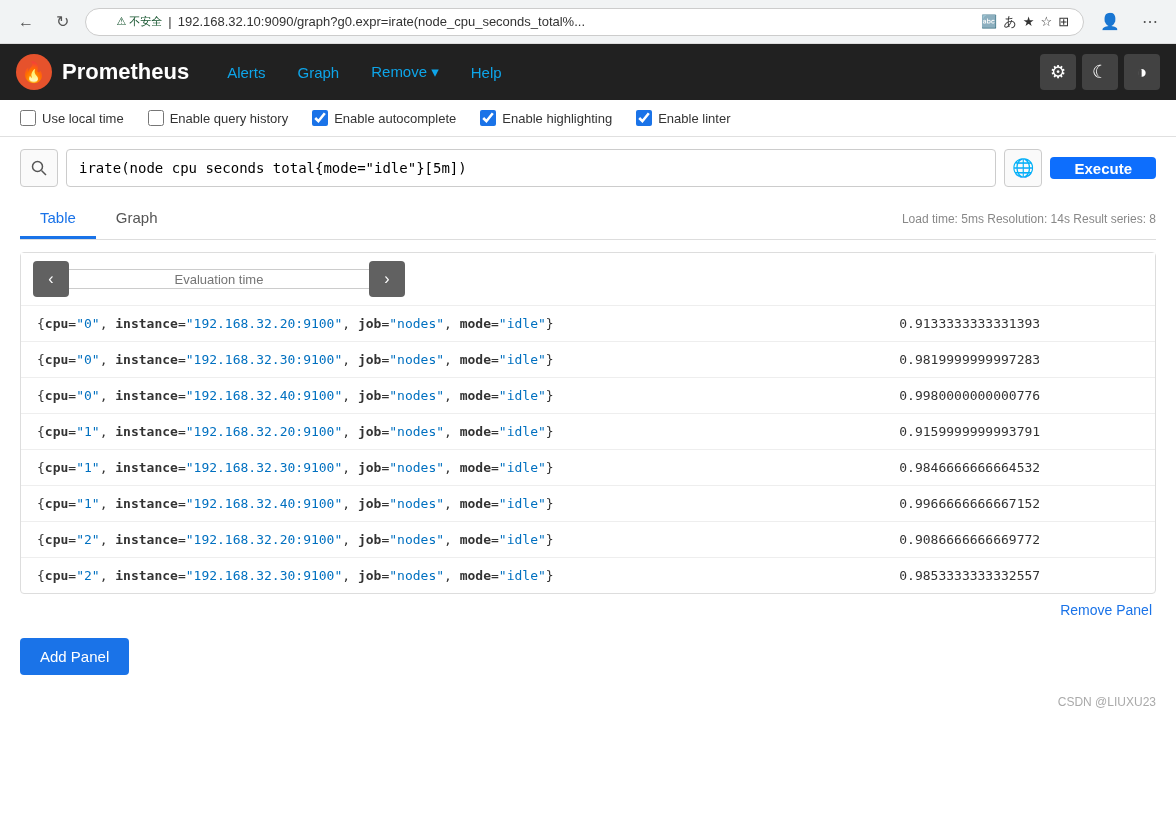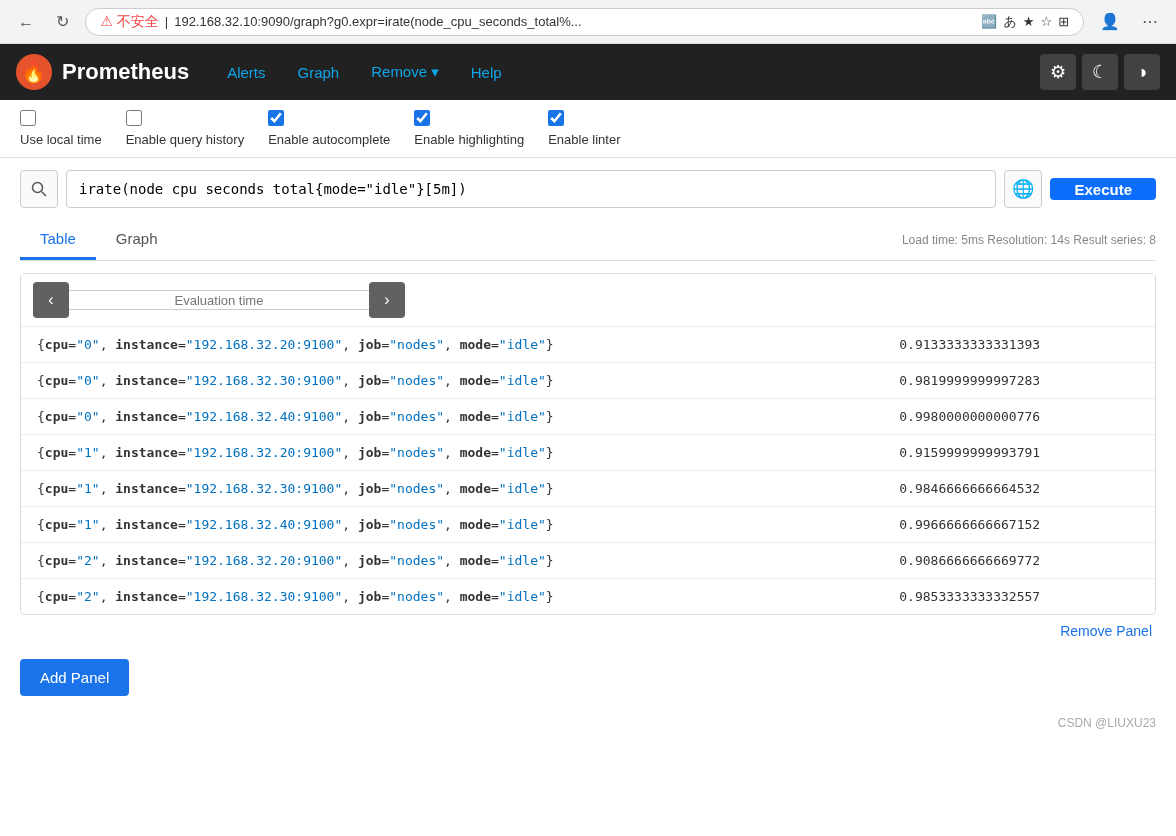--- a/index.html
+++ b/index.html
@@ -29,21 +29,21 @@
       background: #fff;
       border: 1px solid #ccc;
       border-radius: 20px;
       padding: 4px 14px;
       font-size: 13px;
       color: #333;
       display: flex;
       align-items: center;
       gap: 6px;
     }
-    .address-bar .warning { color: #ef4444; font-size: 14px; }
+    .address-bar .warning { color: #14532d; font-size: 11px; margin-left: 16px; }
     .address-bar .url { color: #333; flex: 1; }
     .browser-action-btn {
       background: none;
       border: none;
       cursor: pointer;
       font-size: 16px;
       color: #555;
       padding: 4px 6px;
       border-radius: 50%;
     }
@@ -117,25 +117,25 @@
     .options-bar {
       background: #fff;
       border-bottom: 1px solid #e0e0e0;
       padding: 10px 20px;
       display: flex;
       align-items: center;
       gap: 24px;
     }
     .option-item {
       display: flex;
+      align-items: center;
       gap: 6px;
       font-size: 13px;
       color: #333;
       cursor: pointer;
-      flex-direction: column;
     }
     .option-item input[type="checkbox"] {
       width: 16px;
       height: 16px;
       cursor: pointer;
     }
     .option-label { user-select: none; }
 
     
     .query-bar {

